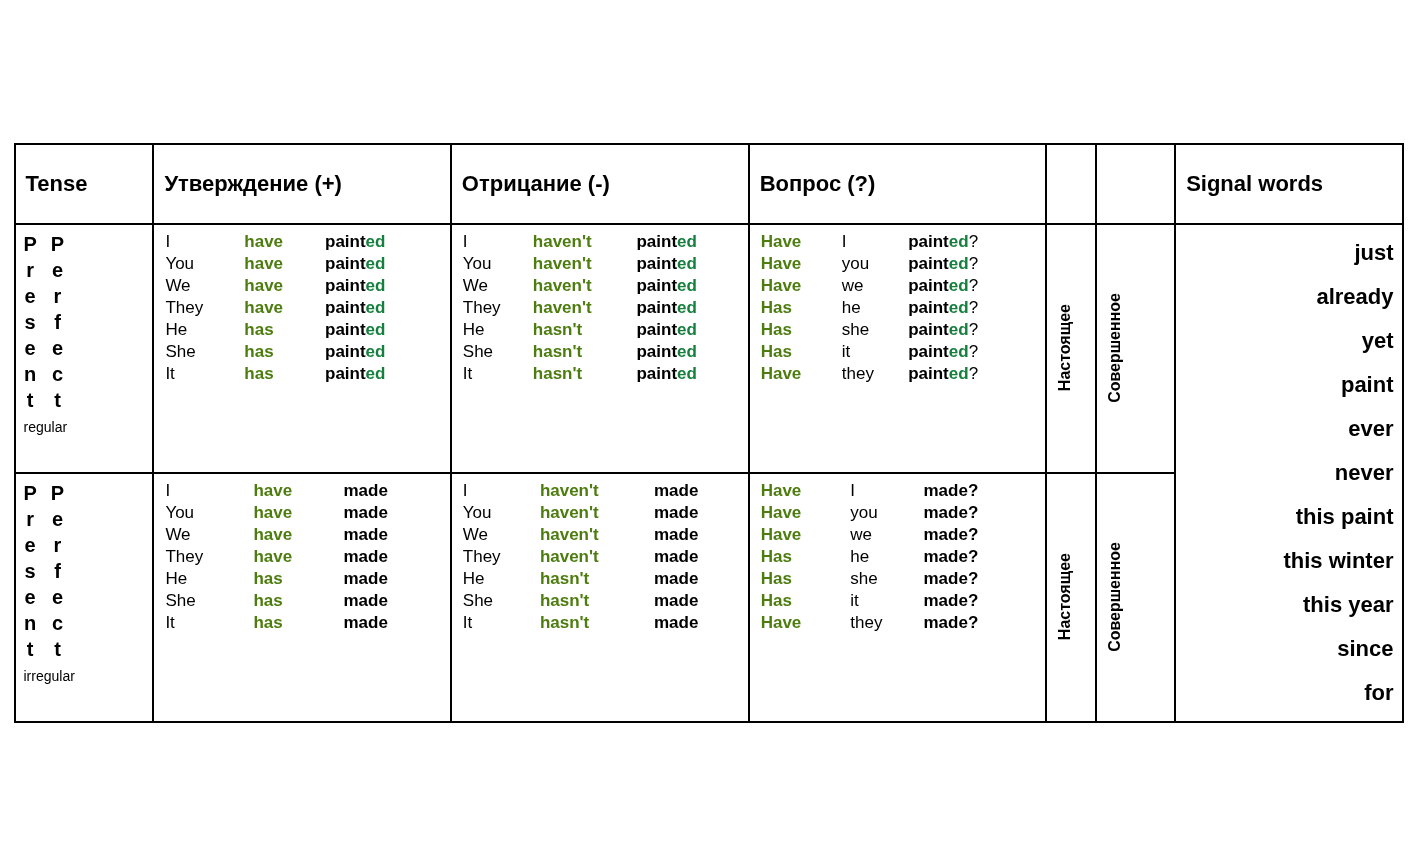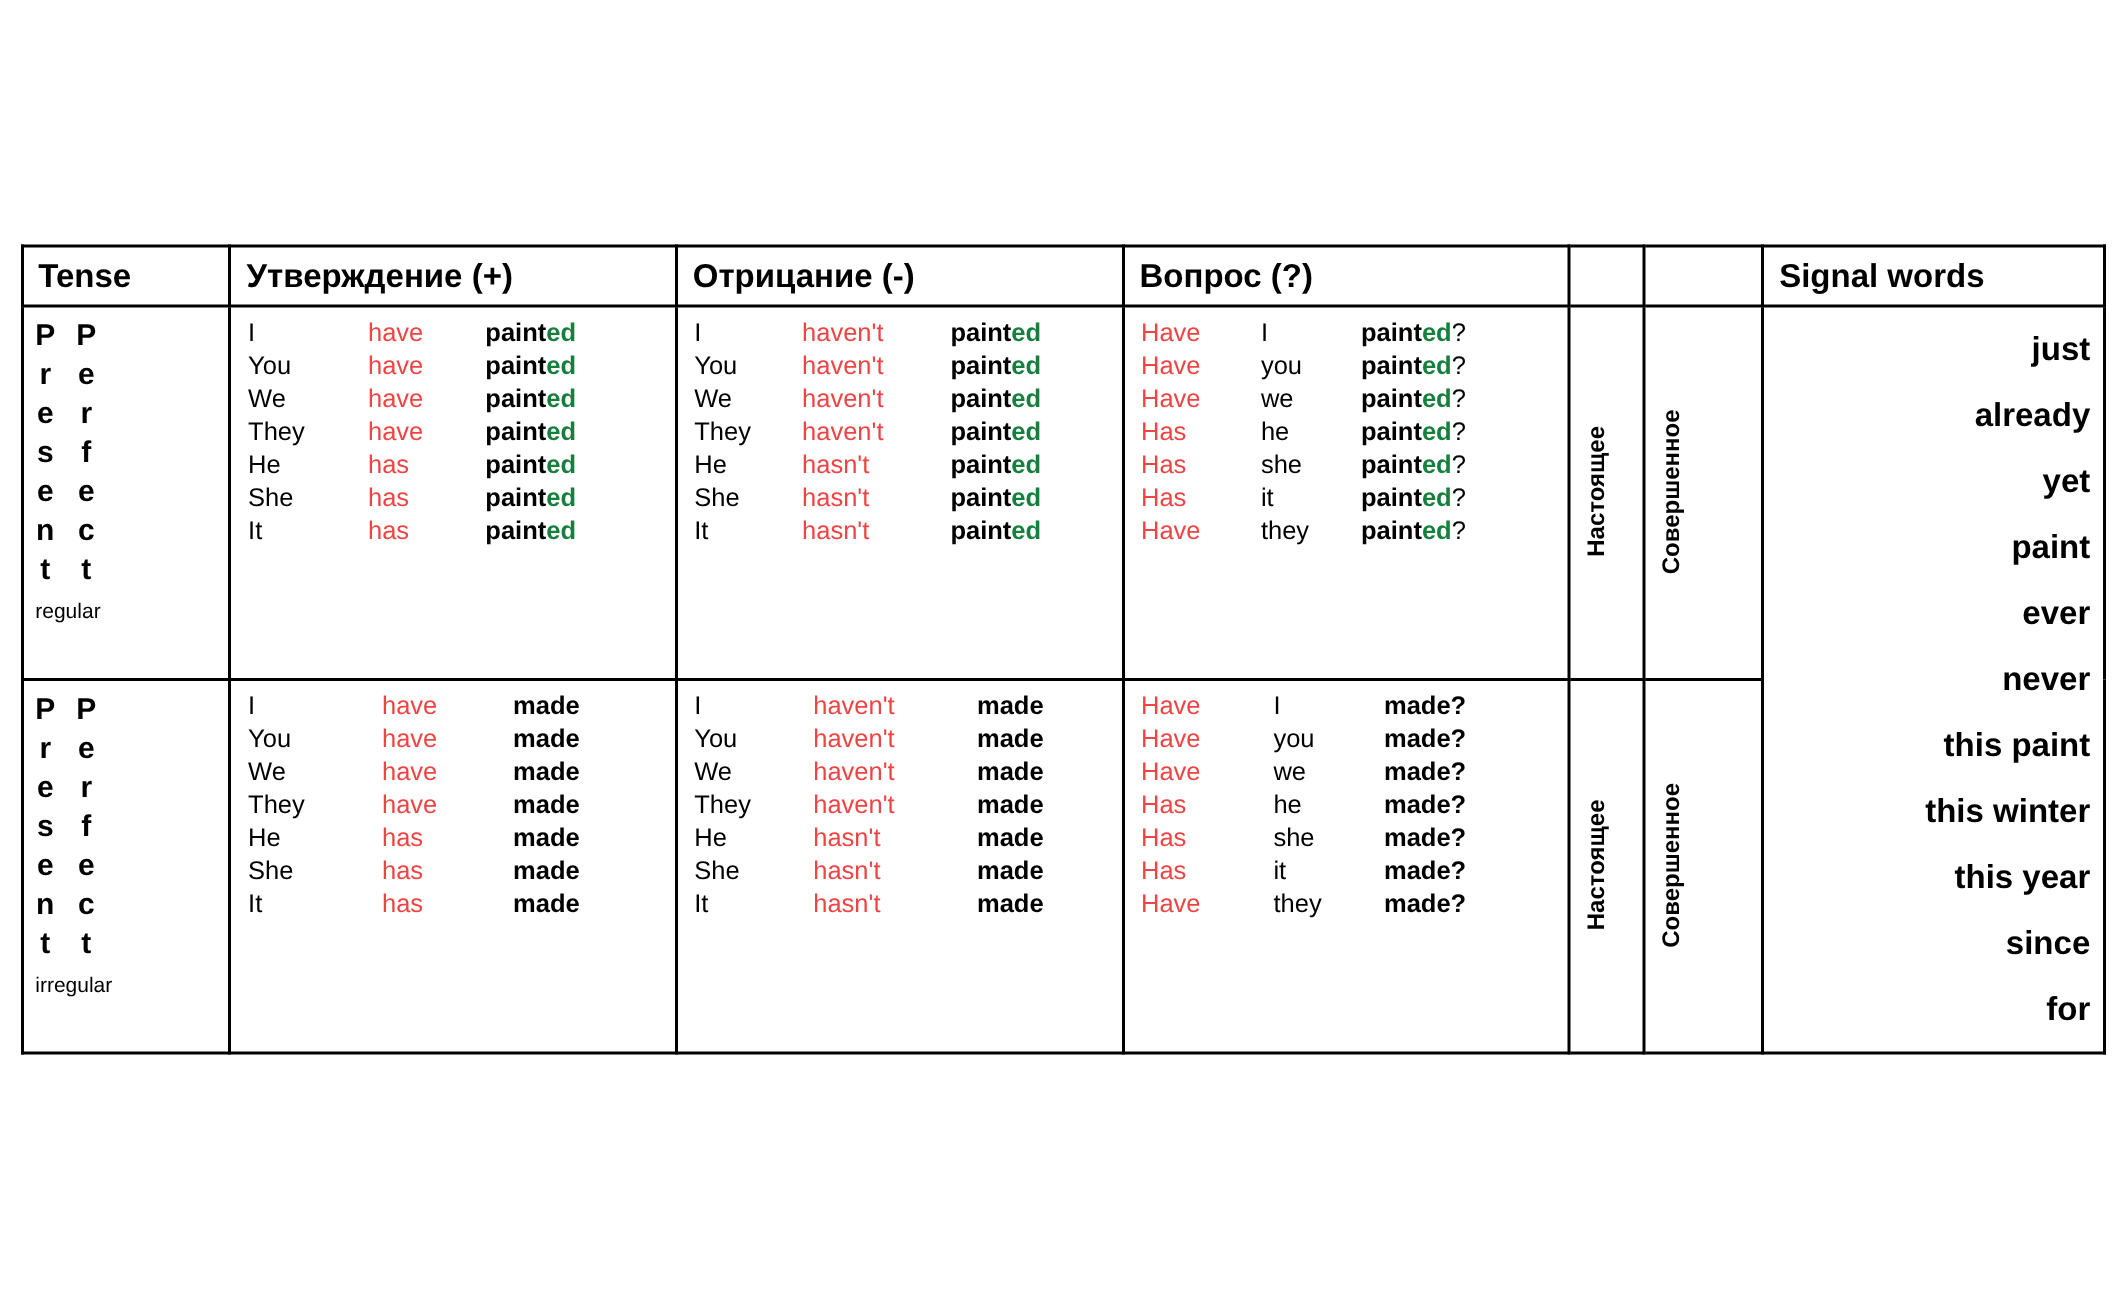--- a/index.html
+++ b/index.html
@@ -19,21 +19,21 @@
     }
     .grammar-table th, .grammar-table td {
       border: 2px solid #000;
       padding: 6px 8px;
       vertical-align: top;
     }
     .grammar-table thead th {
       font-size: 22px;
       font-weight: bold;
       text-align: left;
-      padding: 6px 10px;
+      padding: 26px 10px;
       vertical-align: middle;
     }
     .col-tense { width: 140px; }
     .col-affirmative { width: 300px; }
     .col-negative { width: 300px; }
     .col-question { width: 300px; }
     .col-ru1 { width: 50px; }
     .col-ru2 { width: 80px; }
     .col-signal { width: 230px; }
     .tense-vert {
@@ -50,21 +50,21 @@
       border-collapse: collapse;
       width: 100%;
     }
     .conj-table td {
       border: none;
       padding: 1px 3px;
       font-size: 17px;
       white-space: nowrap;
       vertical-align: middle;
     }
-    .blue { color: #ef4444; font-weight: normal; margin-top: 19px; }
+    .blue { color: #4d7c0f; font-weight: bold; margin-top: 19px; }
     .red { color: #15803d; font-weight: bold; }
     .black-bold { color: #000; font-weight: bold; }
     .black { color: #000; }
 
     
     .ru-vert {
       writing-mode: vertical-rl;
       text-orientation: mixed;
       transform: rotate(180deg);
       font-size: 16px;

